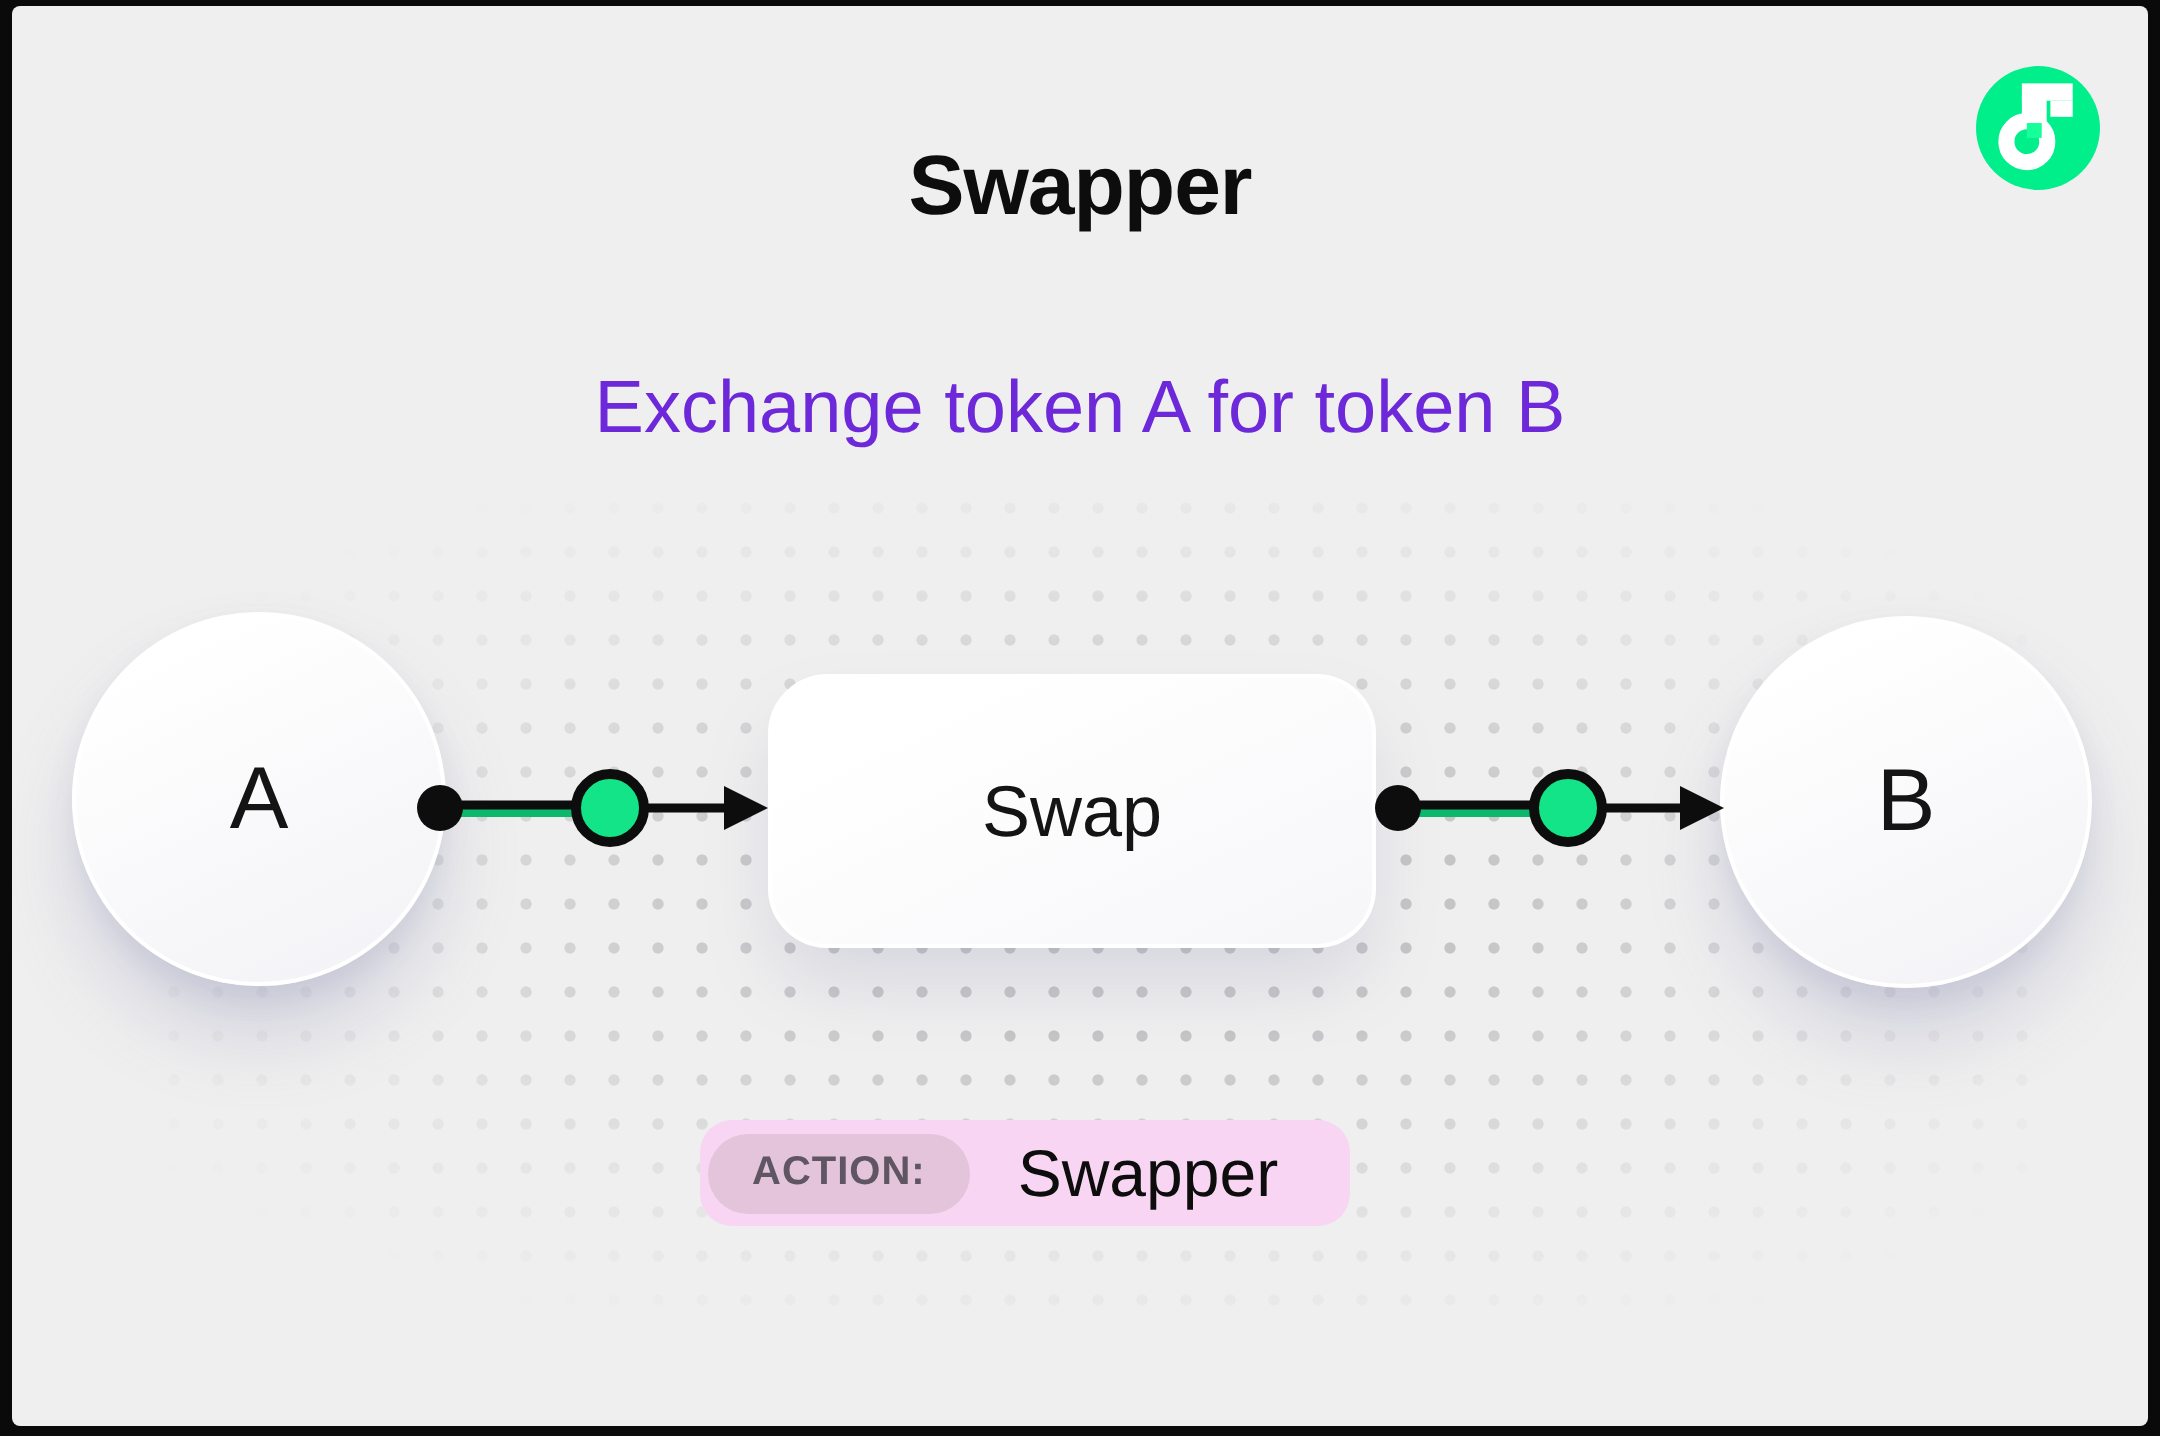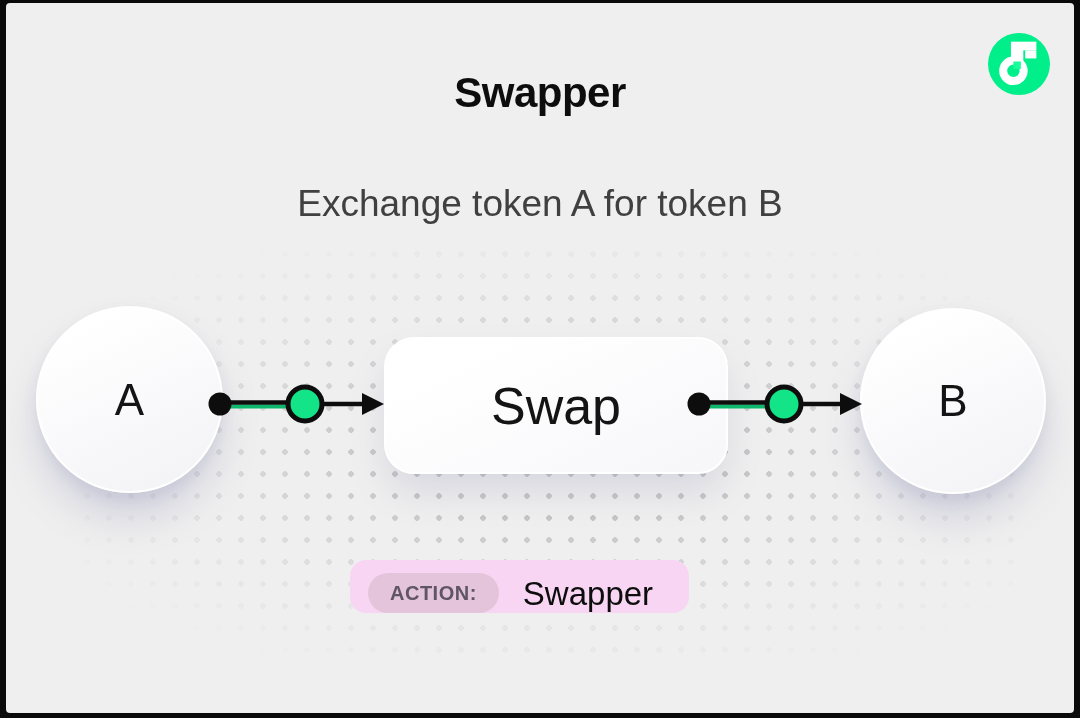--- a/index.html
+++ b/index.html
@@ -47,65 +47,65 @@
     font-weight: 700;
     letter-spacing: -0.5px;
     color: var(--ink);
   }
   .subtitle {
     position: absolute;
     left: 0; right: 0; top: 180px;
     text-align: center;
     font-size: 37px;
     font-weight: 400;
-    color: #404040;
+    color: #6d28d9;
   }
   .node {
     position: absolute;
     display: flex;
     align-items: center;
     justify-content: center;
     color: #141414;
   }
   .node.circle {
     border-radius: 50%;
     background: linear-gradient(155deg, #ffffff 15%, #f3f3f7 95%);
     border: 2px solid rgba(255,255,255,0.95);
     box-shadow: 0 26px 42px -6px rgba(110,110,165,0.28), 0 6px 14px rgba(120,120,160,0.10);
     font-size: 44px;
   }
   .node-a { left: 30px; top: 303px; width: 187px; height: 187px; }
   .node-b { left: 854px; top: 305px; width: 186px; height: 186px; }
   .node.box {
-    left: 378px; top: 334px; width: 344px; height: 137px;
+    left: 378px; top: 334px; width: 304px; height: 137px;
     border-radius: 30px;
     background: linear-gradient(155deg, #ffffff 20%, #f7f7fa 95%);
     border: 2px solid #ffffff;
     box-shadow: 0 20px 38px -6px rgba(120,120,165,0.22);
-    font-size: 52px;
+    font-size: 36px;
   }
   svg.connectors {
     position: absolute;
     inset: 0;
     width: 100%; height: 100%;
     pointer-events: none;
   }
   .connectors .port { fill: var(--ink); }
   .connectors .wire-black { stroke: var(--ink); stroke-width: 4.5px; }
   .connectors .wire-green { stroke: #0db86d; stroke-width: 4px; }
   .connectors .bead { fill: var(--green); stroke: var(--ink); stroke-width: 5px; }
   .connectors .head { fill: var(--ink); }
   .badge {
     position: absolute;
     left: 344px; top: 557px;
     height: 53px;
     display: inline-flex;
-    align-items: flex-end;
+    align-items: center;
     gap: 24px;
-    padding: 0 36px 0 18px;
+    padding: 0 36px 0 4px;
     background: var(--badge-bg);
     border-radius: 16px;
   }
   .badge .pill {
     display: inline-flex;
     align-items: center;
     justify-content: center;
     height: 40px;
     padding: 0 22px;
     border-radius: 999px;

